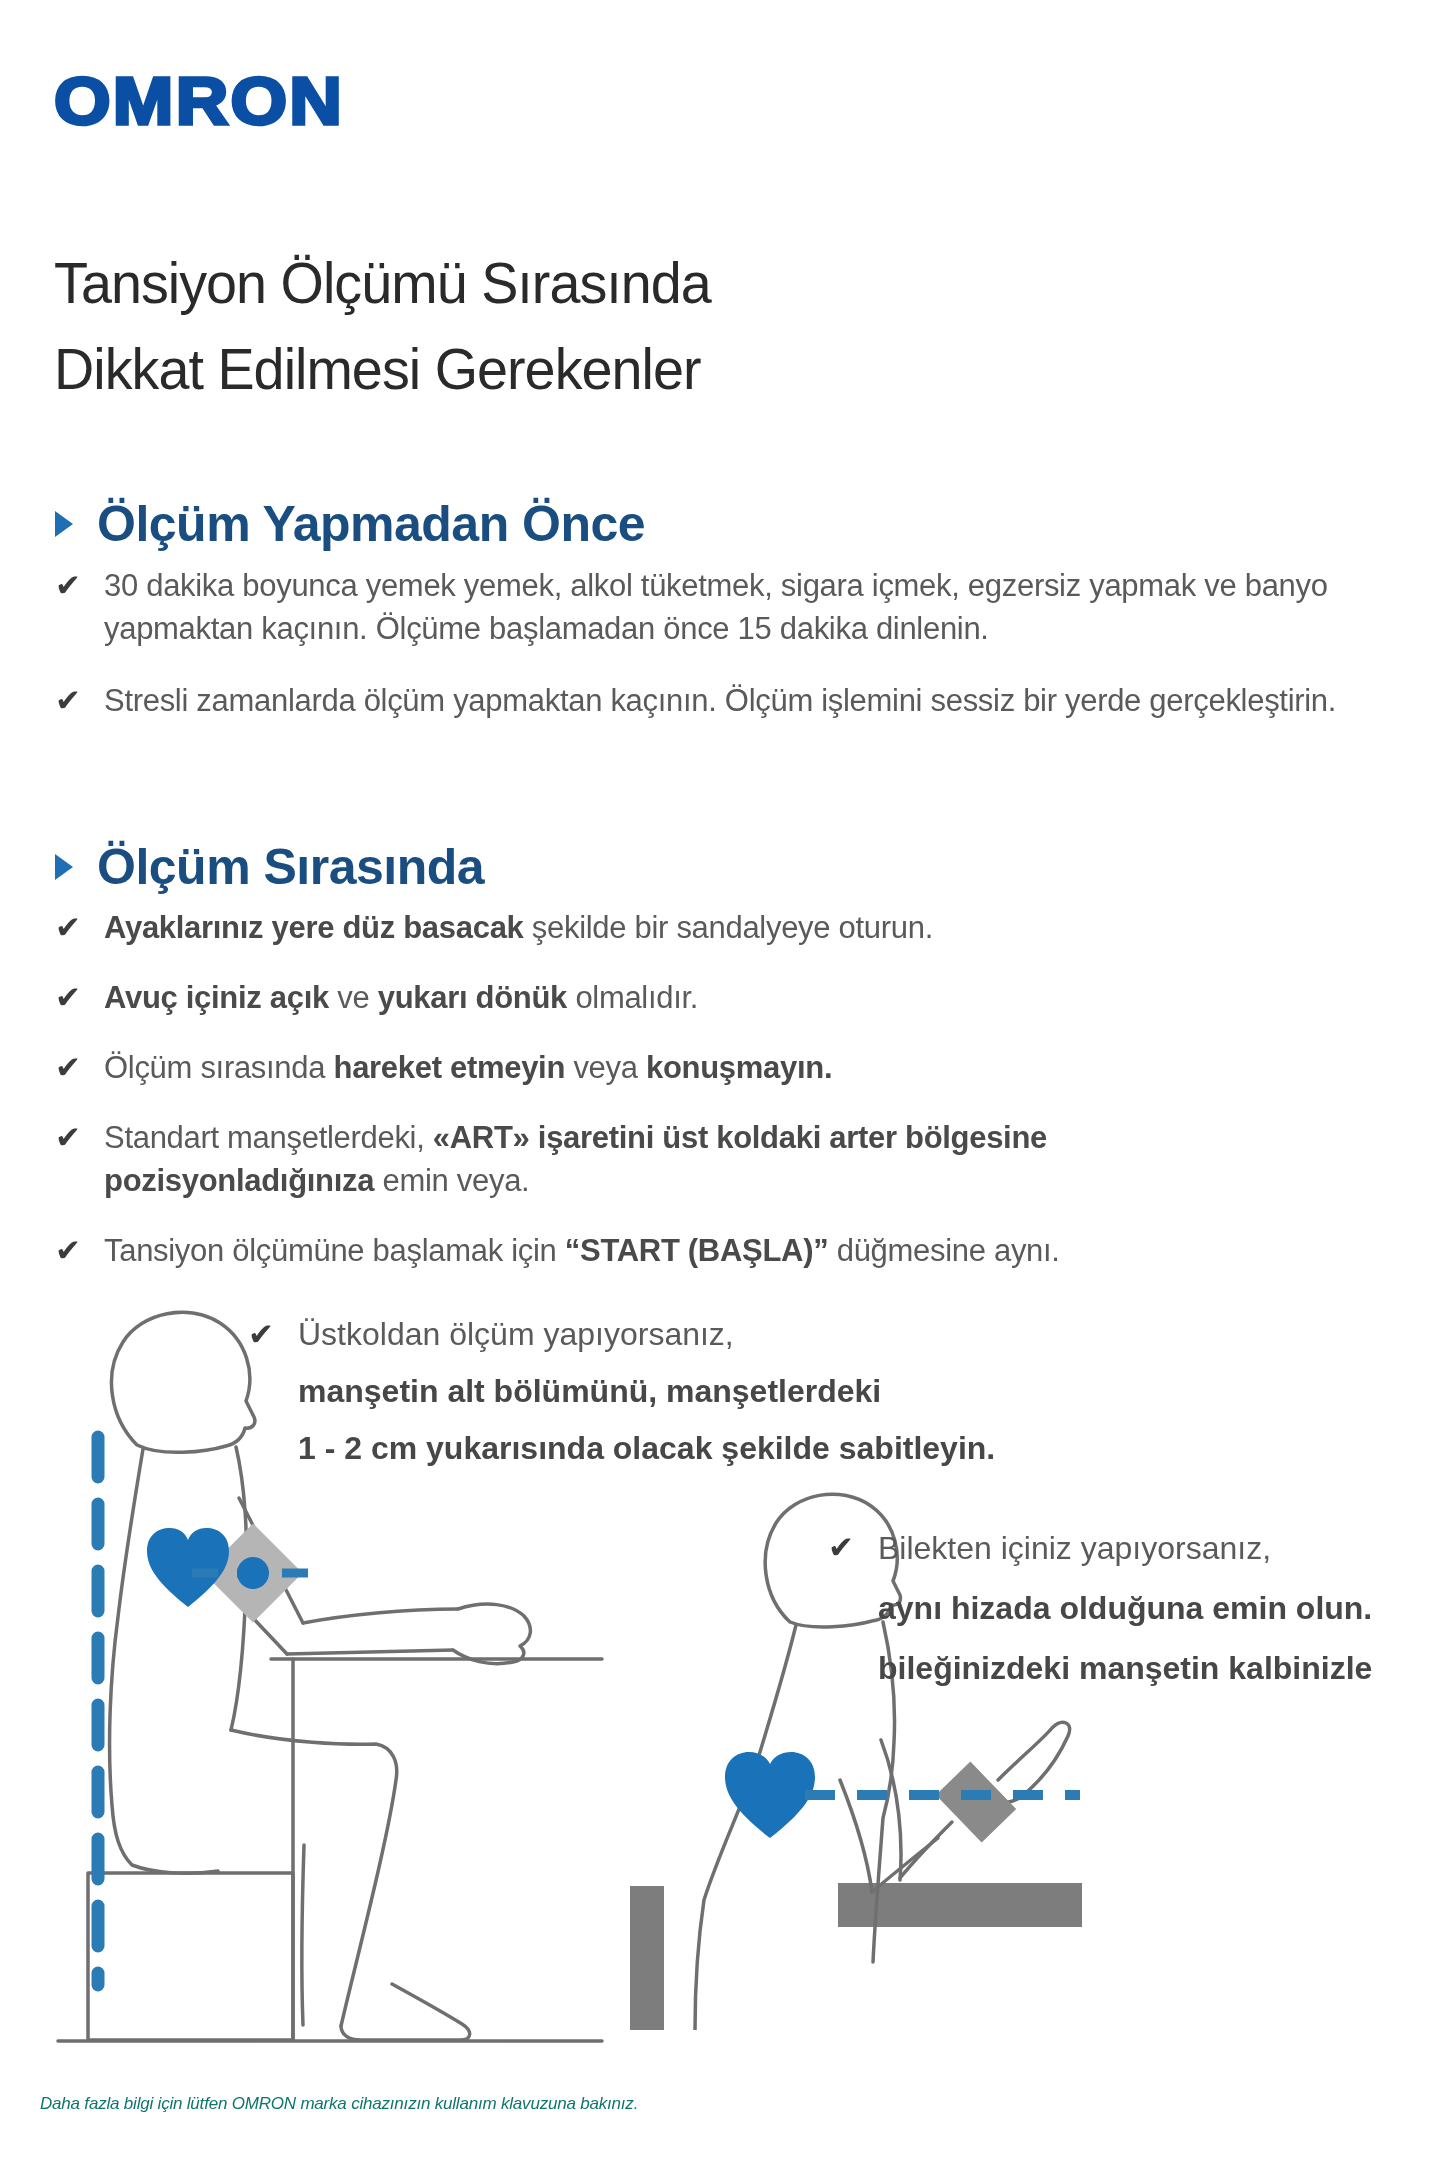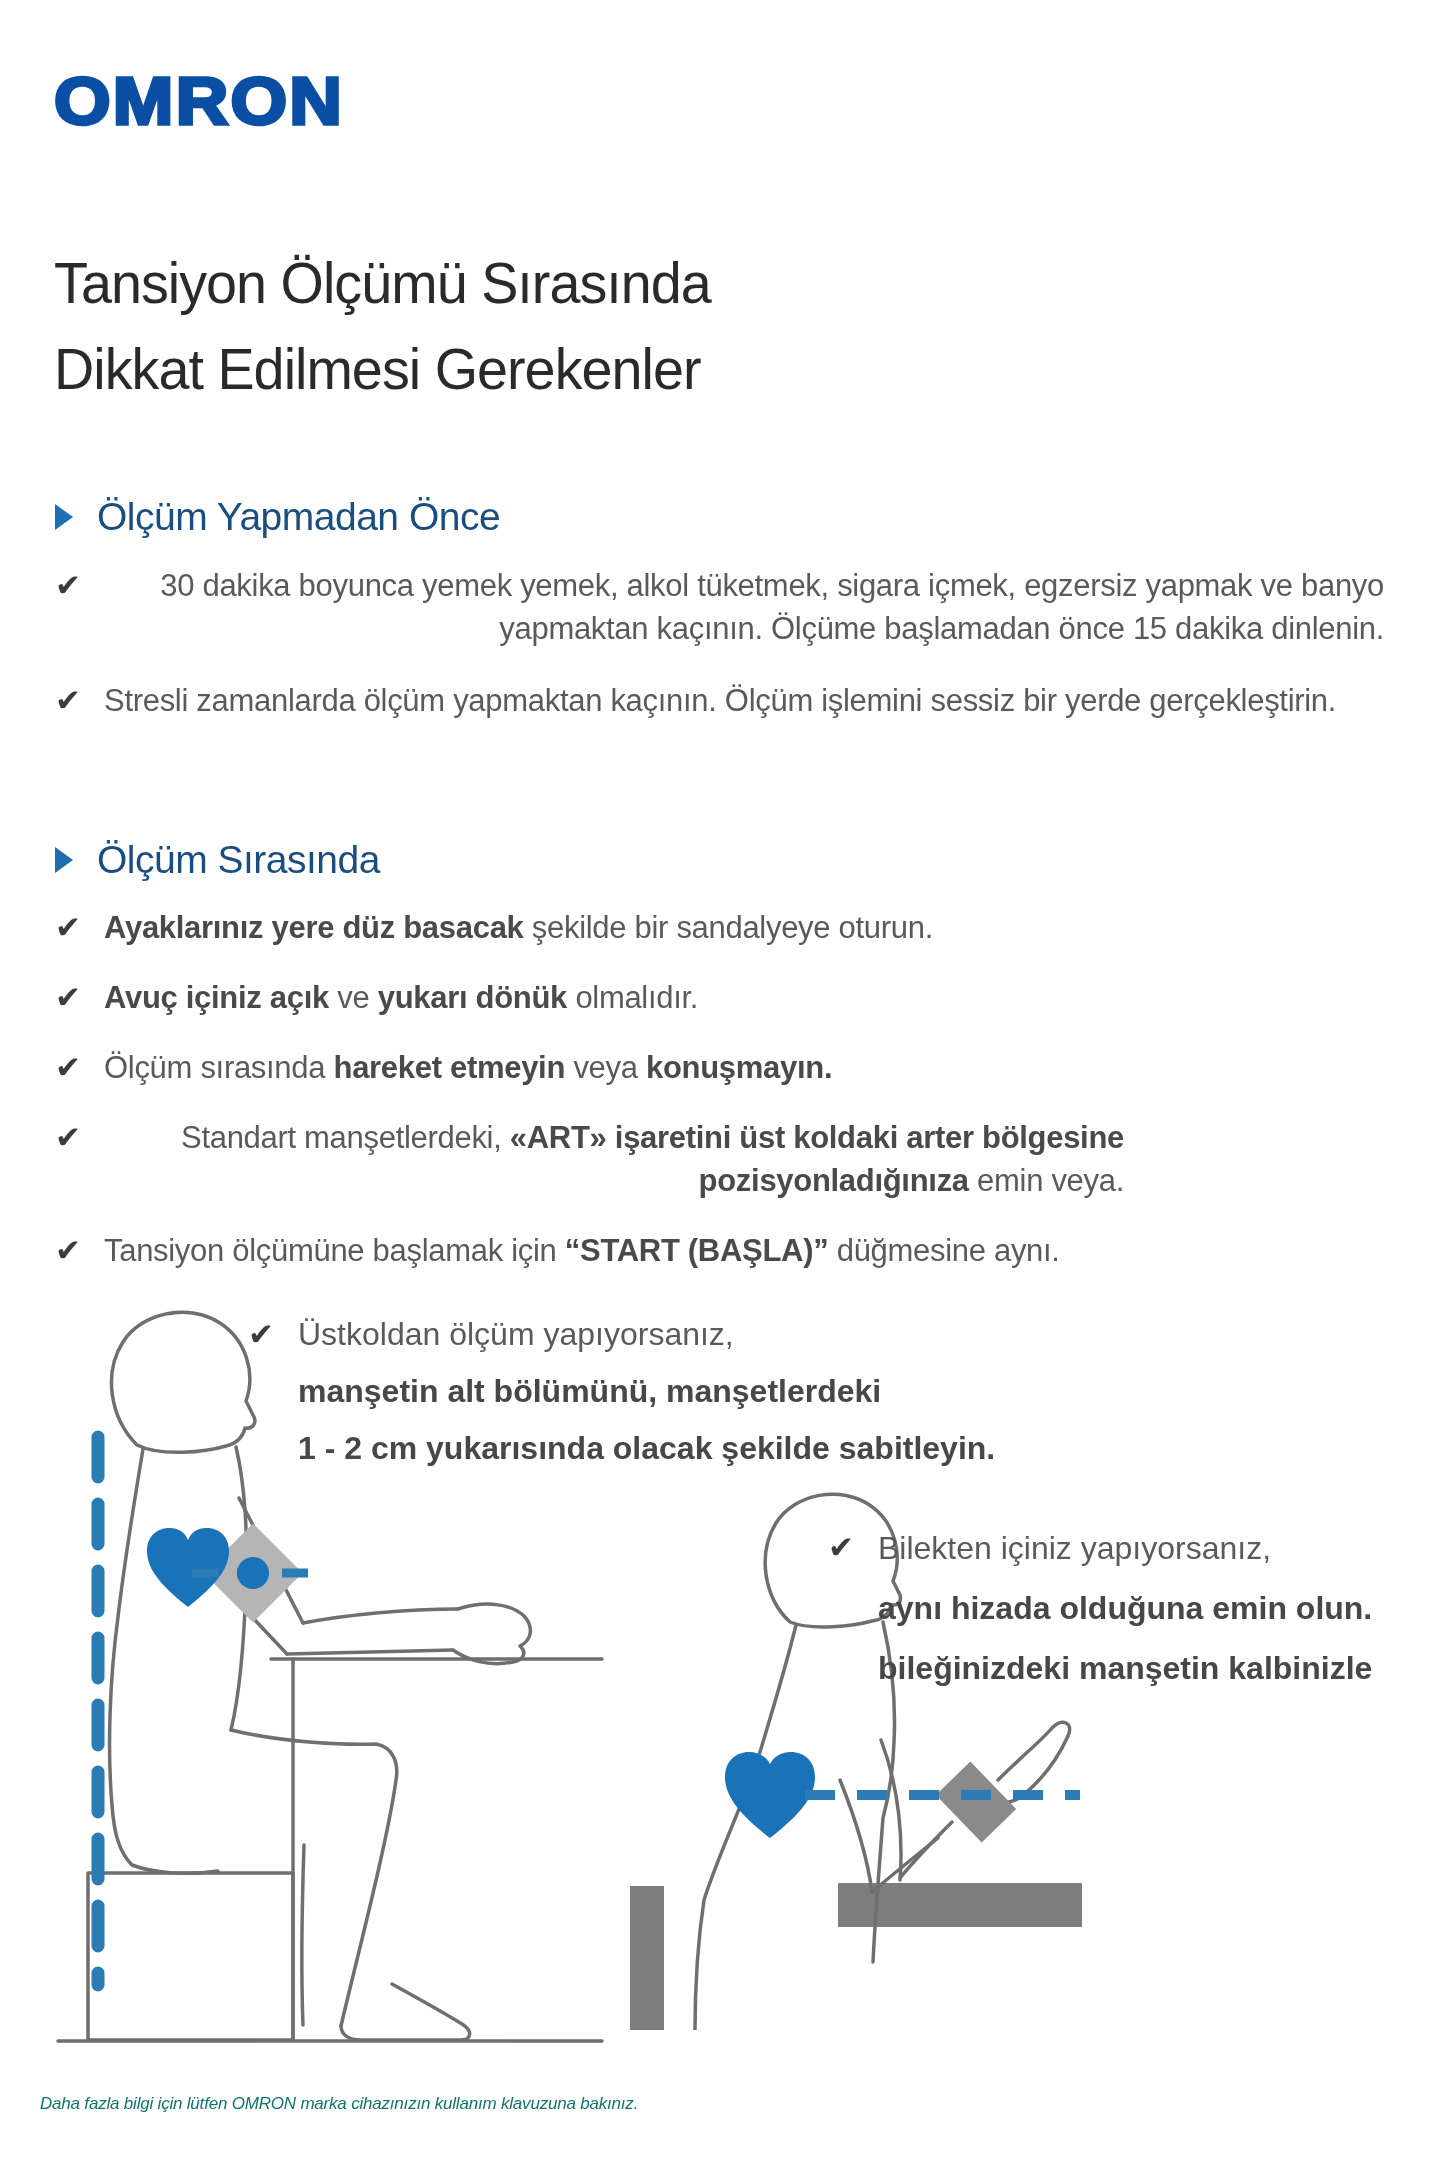--- a/index.html
+++ b/index.html
@@ -16,39 +16,39 @@
   
   .title{
     left:54px;top:240px;font-size:58px;line-height:86px;font-weight:400;
     color:#2a2a2a;letter-spacing:-1px;transform:scaleX(0.96);transform-origin:left top;
   }
   .title span{display:block;}
 
   
   .sec-head{
     left:55px;display:flex;align-items:center;gap:24px;
-    color:#1b4e80;font-size:39px;font-weight:400;letter-spacing:-0.5px;
+    color:#1b4e80;font-size:50px;font-weight:700;letter-spacing:-0.5px;
   }
   .sec-head .tri{
     width:0;height:0;border-left:18px solid #1e6fb4;
     border-top:13px solid transparent;border-bottom:13px solid transparent;
     flex:0 0 auto;
   }
   .sec-head-1{top:495px;}
   .sec-head-2{top:838px;}
 
   
   .blist{left:55px;display:flex;flex-direction:column;margin:0;padding:0;list-style:none;}
   .blist-1{top:564px;width:1350px;}
   .blist-2{top:906px;width:1350px;}
   .blist li{display:flex;gap:17px;color:#5a5a5a;font-size:31px;line-height:43px;letter-spacing:-0.3px;}
   .blist-1 li{margin-bottom:29px;}
   .blist-2 li{margin-bottom:27px;}
   .chk{color:#3c3c3c;font-size:31px;flex:0 0 32px;line-height:43px;}
-  .btext{max-width:1280px;text-align:right;}
+  .btext{max-width:1280px;}
   .blist-2 .btext{max-width:1020px;}
   .b{font-weight:700;color:#4a4a4a;}
 
   
   .fig{pointer-events:none;}
   .fig-arm{left:40px;top:1285px;width:580px;height:760px;}
   .fig-wrist{left:600px;top:1450px;width:800px;height:580px;}
 
   
   .cap{color:#474747;}

